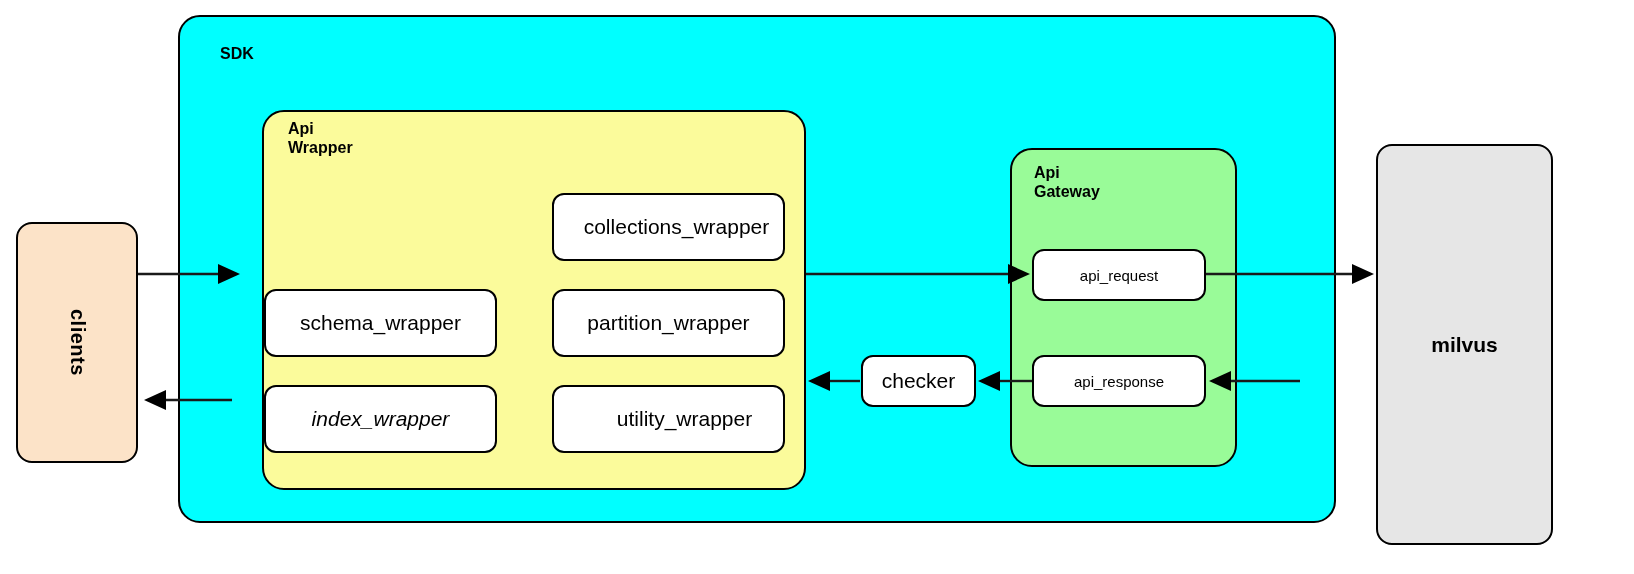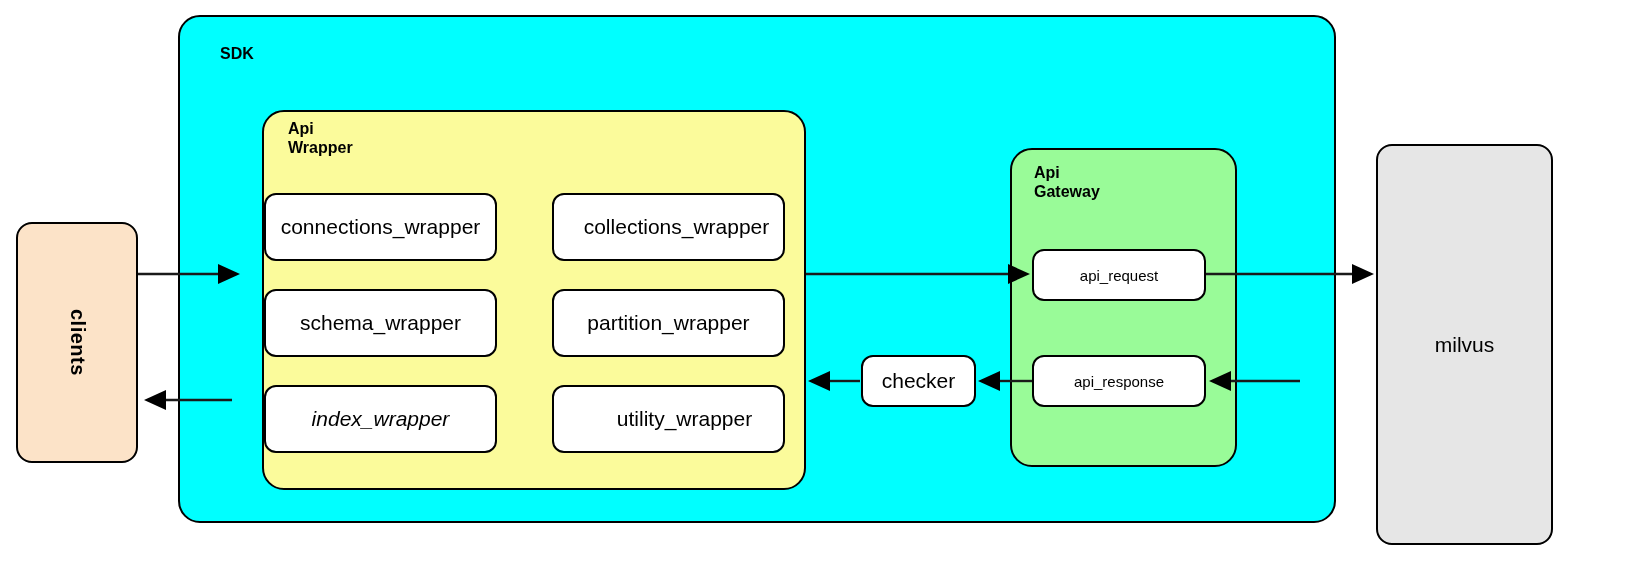--- a/index.html
+++ b/index.html
@@ -117,21 +117,21 @@
     height:52px;
     left:1032px;
   }
   #api-request {top:249px;}
   #api-response{top:355px;}
 
   
   #milvus{
     left:1376px; top:144px; width:177px; height:401px;
     background:#e6e6e6;
-    font-weight:normal;
+    font-weight:bold;
     font-size:21px;
   }
 
   
   .edge{
     position:absolute;
     overflow:visible;
     pointer-events:none;
   }
   .edge line{ stroke:#1a1a1a; stroke-width:2.4; }
@@ -148,23 +148,20 @@
 
   <div class="node rounded-lg container-node" id="sdk">
     <span class="container-title">SDK</span>
   </div>
 
   <div class="node rounded-lg container-node" id="api-wrapper">
     <span class="container-title">Api
 Wrapper</span>
   </div>
 
-  <div class="node rounded-sm wcell" id="w-connections">
-    <span>connections_wrapper</span>
-  </div>
   <div class="node rounded-sm wcell" id="w-collections">
     <span>collections_wrapper</span>
   </div>
   <div class="node rounded-sm wcell" id="w-schema">
     <span>schema_wrapper</span>
   </div>
   <div class="node rounded-sm wcell" id="w-partition">
     <span>partition_wrapper</span>
   </div>
   <div class="node rounded-sm wcell" id="w-index">

